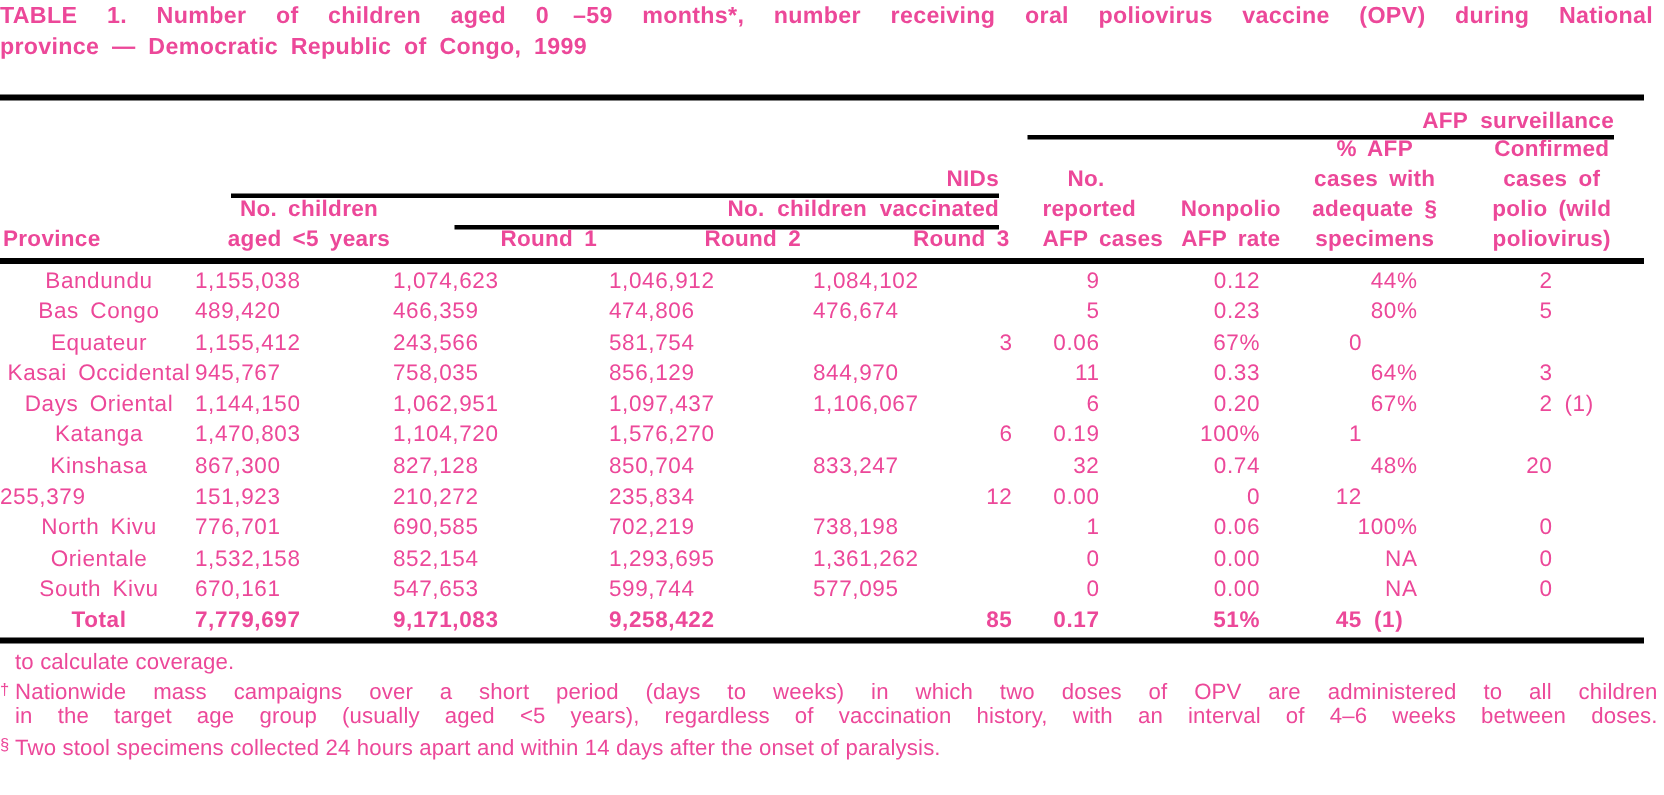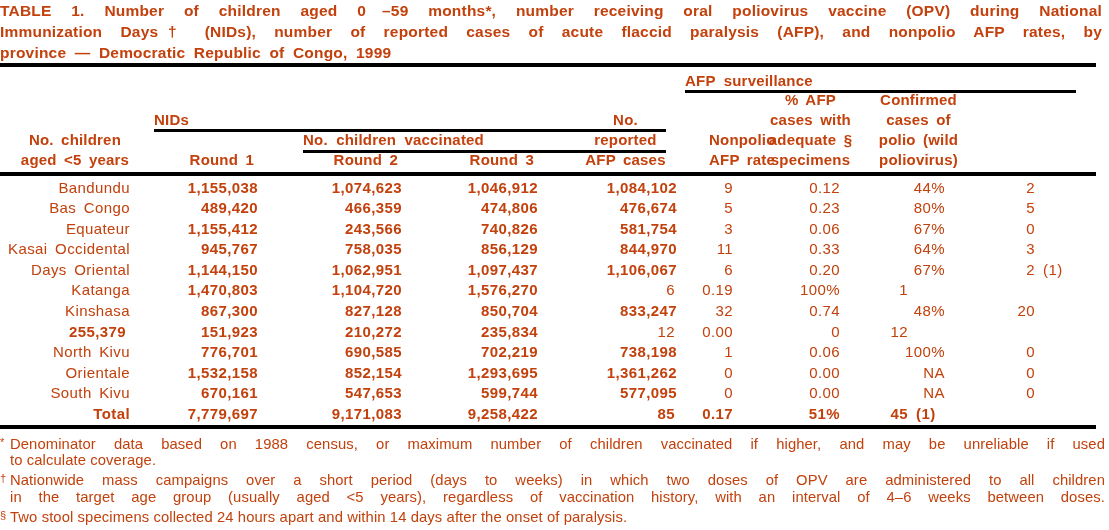--- a/index.html
+++ b/index.html
@@ -1,35 +1,35 @@
 <!DOCTYPE html>
 <html><head>
 <meta charset="utf-8">
 <style>
   html,body { margin:0; padding:0; background:#fff; }
   #root {
-    position:relative; width:1109px; height:530px; background:#ffffff; color:#c2410c;
+    position:relative; width:1109px; height:530px; background:#ffffff; color:#ec4899;
     font-family:"Liberation Sans","DejaVu Sans",sans-serif; overflow:hidden;
   }
   .rule { position:absolute; background:#000; }
 
   
   .title { position:absolute; top:0; left:0; width:1102px; font-weight:bold; font-size:15.5px; letter-spacing:0.2px; word-spacing:4px; }
   .title-line { height:21px; line-height:21px; }
   .just { text-align:justify; text-align-last:justify; }
   .title-gap { display:inline-block; width:16px; }
 
   .rule-title  { top:63px;    left:0;     width:1096px; height:3.5px; }
   .rule-afp    { top:90px;    left:685px; width:391px;  height:2.5px; }
   .rule-nids   { top:129px;   left:154px; width:512px;  height:2.5px; }
   .rule-ncv    { top:150px;   left:303px; width:363px;  height:2.5px; }
   .rule-header { top:171.5px; left:0;     width:1096px; height:4.5px; }
   .rule-total  { top:425px;   left:0;     width:1096px; height:4px; }
 
-  .grp { position:absolute; text-align:left; font-weight:bold; font-size:15px; letter-spacing:0.2px; word-spacing:4px; white-space:nowrap; }
+  .grp { position:absolute; text-align:right; font-weight:bold; font-size:15px; letter-spacing:0.2px; word-spacing:4px; white-space:nowrap; }
   .afp-label  { top:72px;  left:685px; width:391px; }
   .nids-label { top:111px; left:154px; width:512px; }
   .ncv-label  { top:131px; left:303px; width:363px; }
 
   
   .hgrid {
     position:absolute; top:88px; left:0; width:1078px; height:82px;
     display:grid; grid-template-columns:130px 132px 144px 136px 139px 58px 107px 105px 127px;
     align-items:end; font-weight:bold; font-size:15px; line-height:20px;
     letter-spacing:0.2px; word-spacing:3px;
@@ -41,56 +41,56 @@
   .hc6 { transform:translateX(14px); }
   .hc7 { transform:translateX(28px); }
   .hc8 { transform:translateX(18px); }
   .hc9 { transform:translateX(20px); }
 
   
   .tbody { position:absolute; top:177.5px; left:0; width:1078px; font-size:15px; letter-spacing:0.4px; word-spacing:3px; }
   .trow { display:grid; grid-template-columns:130px 132px 144px 136px 139px 58px 107px 105px 127px; height:20.6px; line-height:20.6px; }
   .trow.bold { font-weight:bold; }
   .bc { white-space:nowrap; }
-  .bc1 { text-align:right; padding-left:2px; }
-  .bc2,.bc3,.bc4,.bc5 { text-align:right; padding-right:4px;font-weight:bold; }
+  .bc1 { text-align:center; padding-left:2px; }
+  .bc2,.bc3,.bc4,.bc5 { text-align:left; padding-right:4px; }
   .bc6,.bc7,.bc8 { text-align:right; padding-right:6px; }
   .bc9 { display:flex; }
   .bc9main { flex:1; text-align:right; }
   .bc9suf { width:43px; text-align:left; padding-left:8px; box-sizing:border-box; }
 
   
   .footnotes { position:absolute; top:433px; left:0; width:1105px; font-size:14.8px; line-height:18.2px; letter-spacing:0.1px; }
   .fn-line { height:18.2px; }
   .fn-cont { padding-left:10px; }
   .fnsym { display:inline-block; width:10px; font-size:11px; vertical-align:3px; letter-spacing:0; }
 </style>
 </head>
 <body>
 
 <div id="root">
 
   <div class="title">
     <div class="title-line just"><span>TABLE 1. Number of children aged 0</span><span class="title-gap"></span><span>–59 months*, number receiving oral poliovirus vaccine (OPV) during National</span></div>
-    <div class="title-line just">Immunization Days† (NIDs), number of reported cases of acute flaccid paralysis (AFP), and nonpolio AFP rates, by</div>
     <div class="title-line">province — Democratic Republic of Congo, 1999</div>
   </div>
 
   <div class="rule rule-title"></div>
   <div class="rule rule-afp"></div>
   <div class="rule rule-nids"></div>
   <div class="rule rule-ncv"></div>
   <div class="rule rule-header"></div>
   <div class="rule rule-total"></div>
 
   <div class="grp afp-label">AFP surveillance</div>
   <div class="grp nids-label">NIDs</div>
   <div class="grp ncv-label">No. children vaccinated</div>
 
   <div class="hgrid">
+    <div class="hc hc1">Province</div>
     <div class="hc hc2">No. children<br>aged &lt;5 years</div>
     <div class="hc hc3">Round 1</div>
     <div class="hc hc4">Round 2</div>
     <div class="hc hc5">Round 3</div>
     <div class="hc hc6">No.<br>reported<br>AFP cases</div>
     <div class="hc hc7">Nonpolio<br>AFP rate</div>
     <div class="hc hc8">% AFP<br>cases with<br>adequate §<br>specimens</div>
     <div class="hc hc9">Confirmed<br>cases of<br>polio (wild<br>poliovirus)</div>
   </div>
 
@@ -120,21 +120,20 @@
         <div class="bc bc8">80%</div>
         <div class="bc bc9">
           <span class="bc9main">5</span>
           <span class="bc9suf"></span>
         </div>
       </div>
       <div class="trow">
         <div class="bc bc1">Equateur</div>
         <div class="bc bc2">1,155,412</div>
         <div class="bc bc3">243,566</div>
-        <div class="bc bc4">740,826</div>
         <div class="bc bc5">581,754</div>
         <div class="bc bc6">3</div>
         <div class="bc bc7">0.06</div>
         <div class="bc bc8">67%</div>
         <div class="bc bc9">
           <span class="bc9main">0</span>
           <span class="bc9suf"></span>
         </div>
       </div>
       <div class="trow">
@@ -256,20 +255,19 @@
         <div class="bc bc7">0.17</div>
         <div class="bc bc8">51%</div>
         <div class="bc bc9">
           <span class="bc9main">45</span>
           <span class="bc9suf">(1)</span>
         </div>
       </div>
     </div>
 
   <div class="footnotes">
-    <div class="fn-line just"><span class="fnsym">*</span><span>Denominator data based on 1988 census, or maximum number of children vaccinated if higher, and may be unreliable if used</span></div>
     <div class="fn-line fn-cont">to calculate coverage.</div>
     <div class="fn-line just"><span class="fnsym">†</span><span>Nationwide mass campaigns over a short period (days to weeks) in which two doses of OPV are administered to all children</span></div>
     <div class="fn-line fn-cont just">in the target age group (usually aged &lt;5 years), regardless of vaccination history, with an interval of 4–6 weeks between doses.</div>
     <div class="fn-line"><span class="fnsym">§</span><span>Two stool specimens collected 24 hours apart and within 14 days after the onset of paralysis.</span></div>
   </div>
 
 </div>
 
 </body></html>

